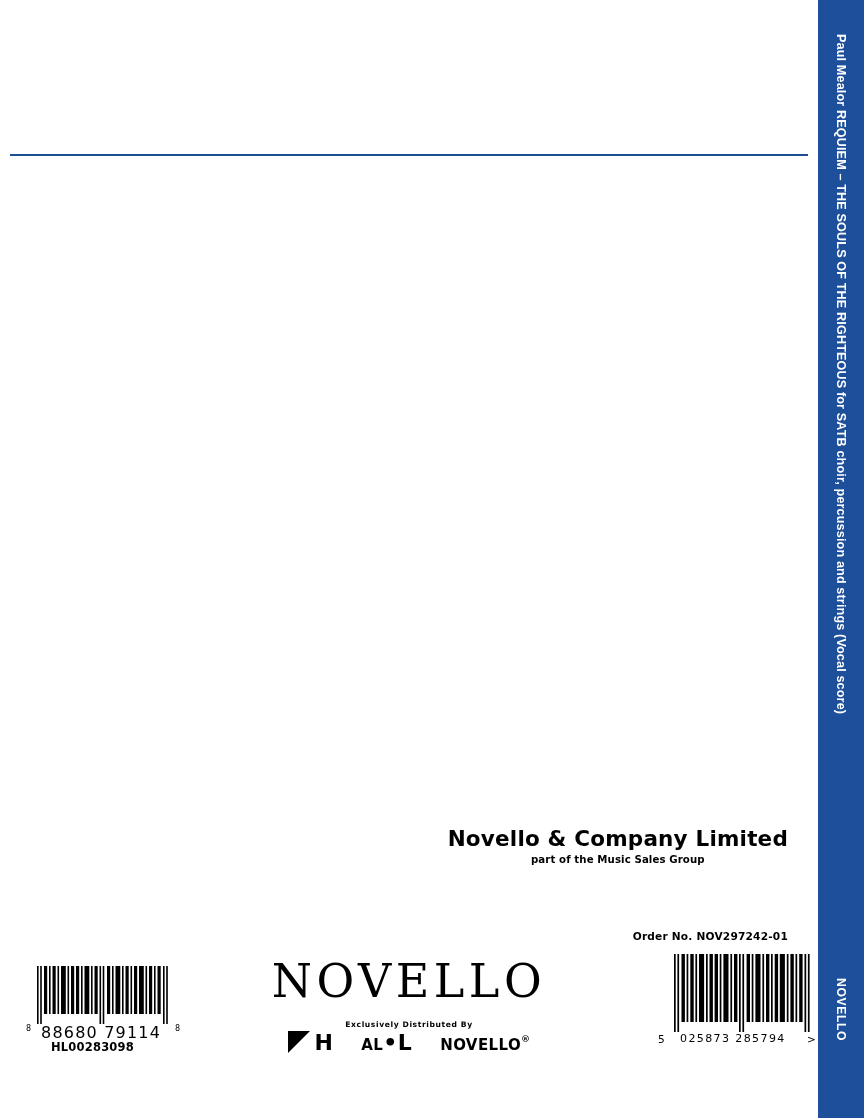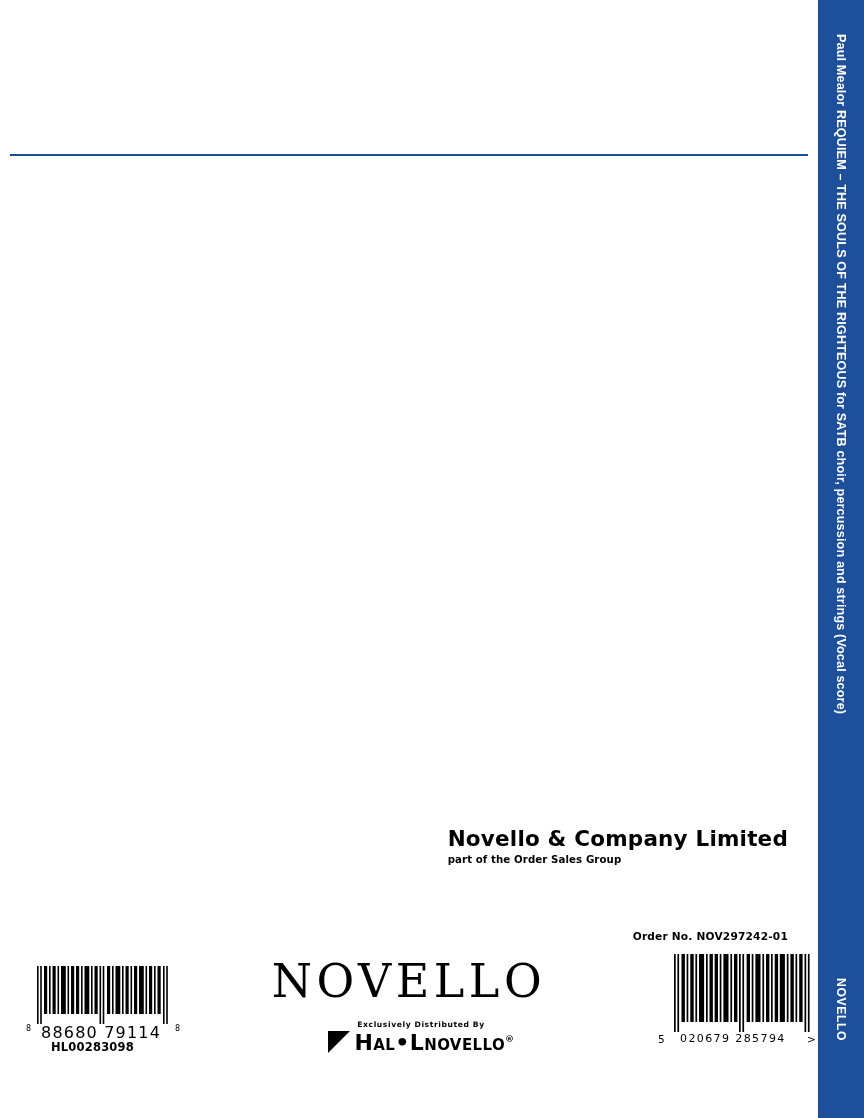--- a/index.html
+++ b/index.html
@@ -78,21 +78,21 @@
     transform: rotate(90deg);
     left: 30px;
     top: 978px;
   }
 
   
   .publisher {
     position: absolute;
     right: 30px;
     top: 828px;
-    text-align: left;
+    text-align: center;
   }
   .publisher-name {
     font-family: "DejaVu Sans", sans-serif;
     font-size: 21.5px;
     font-weight: bold;
     color: #000000;
     letter-spacing: 0.2px;
     line-height: 1.05;
   }
   .publisher-sub {
@@ -128,21 +128,21 @@
     font-family: "DejaVu Serif", serif;
     font-size: 46px;
     letter-spacing: 4.5px;
     color: #000000;
     line-height: 1;
     font-weight: 400;
   }
 
   .hal-block {
     position: absolute;
-    left: 12px;
+    left: 0;
     top: 1020px;
     width: 818px;
     text-align: center;
   }
   .hal-dist {
     font-family: "DejaVu Sans", sans-serif;
     font-size: 7.6px;
     font-weight: bold;
     letter-spacing: 0.6px;
     color: #000000;
@@ -164,20 +164,21 @@
   }
   .hal-name {
     font-family: "DejaVu Sans", sans-serif;
     font-size: 22px;
     font-weight: bold;
     letter-spacing: 0.4px;
     color: #000000;
   }
   .hal-name .small {
     font-size: 15px;
+    margin-left: 28px;
   }
   .hal-reg {
     font-size: 9px;
     vertical-align: super;
   }
 
   
   .barcode-left {
     position: absolute;
     left: 35px;
@@ -263,21 +264,21 @@
 <body>
 
 <div class="page">
 
   <div class="cover-panel">
 
     <div class="top-rule"></div>
 
     <div class="publisher">
       <div class="publisher-name">Novello &amp; Company Limited</div>
-      <div class="publisher-sub">part of the Order Sales Group</div>
+      <div class="publisher-sub">part of the Music Sales Group</div>
     </div>
 
     <div class="order-no">Order No. NOV297242-01</div>
 
     <div class="novello-logo">
       <div class="novello-word">NOVELLO</div>
     </div>
 
     <div class="hal-block">
       <div class="hal-dist">Exclusively Distributed By</div>
@@ -360,21 +361,21 @@
           <rect x="114.8" y="0" width="1.7" height="68"></rect>
           <rect x="118.4" y="0" width="3.4" height="68"></rect>
           <rect x="123.5" y="0" width="1.7" height="68"></rect>
           <rect x="127.2" y="0" width="3.4" height="68"></rect>
           <rect x="132.5" y="0" width="1.7" height="78"></rect>
           <rect x="135.9" y="0" width="1.7" height="78"></rect>
         </g>
       </svg>
       <div class="bc-right-digits">
         <span class="r-lead">5</span>
-        <span class="r-main">020679 285794</span>
+        <span class="r-main">025873 285794</span>
         <span class="r-tail">&gt;</span>
       </div>
     </div>
 
   </div>
 
   <div class="spine"></div>
   <div class="spine-inner">
     <div class="spine-title">Paul Mealor REQUIEM – THE SOULS OF THE RIGHTEOUS for SATB choir, percussion and strings (Vocal score)</div>
     <div class="spine-logo">NOVELLO</div>

